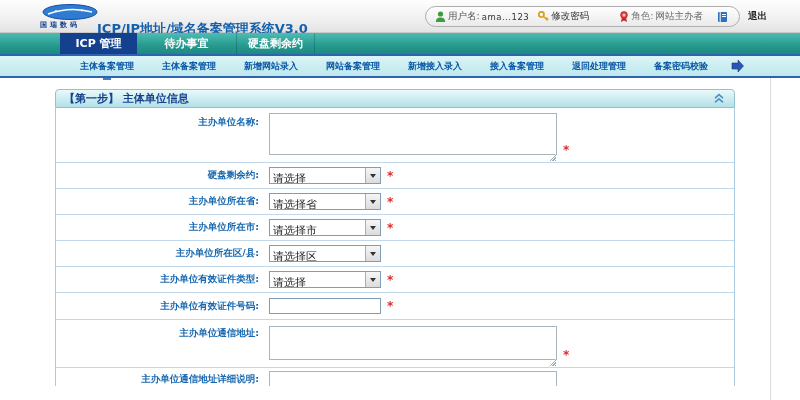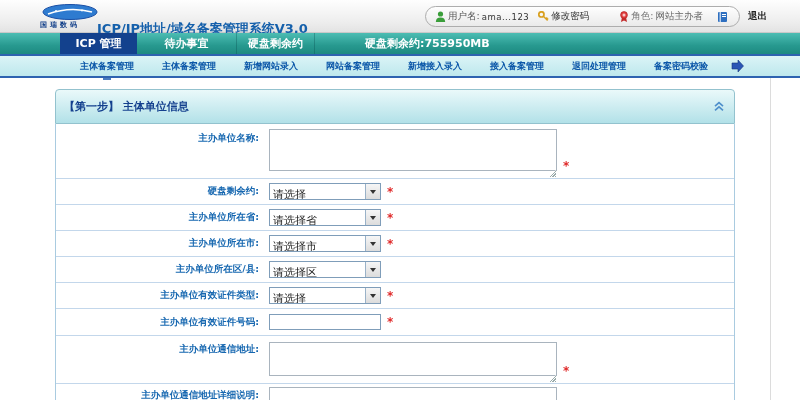--- a/index.html
+++ b/index.html
@@ -40,21 +40,21 @@
   .subitem { line-height:20px; font-size:9px; font-weight:bold; color:#0A56A8;
     margin-right:28px; cursor:pointer; white-space:nowrap; }
   .subarrow { position:absolute; left:731px; top:3px; cursor:pointer; }
   .navline2 { position:absolute; top:76px; left:0; width:800px; height:2px; background:#2E63B0; }
   .navnotch { position:absolute; top:78px; left:103px; width:8px; height:2px; background:#4A7CC0; }
 
   .pageedge { position:absolute; left:770px; top:78px; width:1px; height:322px; background:#DCDCDC; }
 
   
   .panel { position:absolute; left:55px; top:89px; width:680px; }
-  .panelhdr { height:35px; border:1px solid #93C2CE; border-radius:4px 4px 0 0;
+  .panelhdr { height:19px; border:1px solid #93C2CE; border-radius:4px 4px 0 0;
     background:linear-gradient(#EAF9FA,#B2E1E8); display:flex; align-items:center; padding:0 8px;text-align:center; }
   .panelhdr .ptitle { font-size:11px; font-weight:bold; color:#14408E; }
   .collapse { margin-left:auto; cursor:pointer; display:flex; align-items:center; }
 
   .rows { height:278px; overflow:hidden; border-left:1px solid #A9CBE0;
     border-right:1px solid #A9CBE0; background:#fff; }
   .form-row { display:flex; border-bottom:1px solid #C3D7EB; position:relative; }
   .form-label { width:208px; text-align:right; color:#1667B0; font-weight:bold;
     font-size:9.5px; padding-right:5px; flex:0 0 auto; }
   .ctrl { margin-left:5px; display:flex; }
@@ -136,21 +136,20 @@
       <span class="u-logout">退出</span>
     </div>
   </div>
 
   <div class="mainnav">
     <div style="display:flex">
         <div class="navtab active" style="width: 77px;">ICP 管理</div>
         <div class="navtab" style="width: 100px;">待办事宜</div>
         <div class="navtab" style="width: 78px;">硬盘剩余约</div>
       </div>
-    <div class="diskinfo">硬盘剩余约:755950MB</div>
   </div>
   <div class="navline1"></div>
 
   <div class="subnav">
     <span class="subitem">主体备案管理</span>
       <span class="subitem">主体备案管理</span>
       <span class="subitem">新增网站录入</span>
       <span class="subitem">网站备案管理</span>
       <span class="subitem">新增接入录入</span>
       <span class="subitem">接入备案管理</span>

